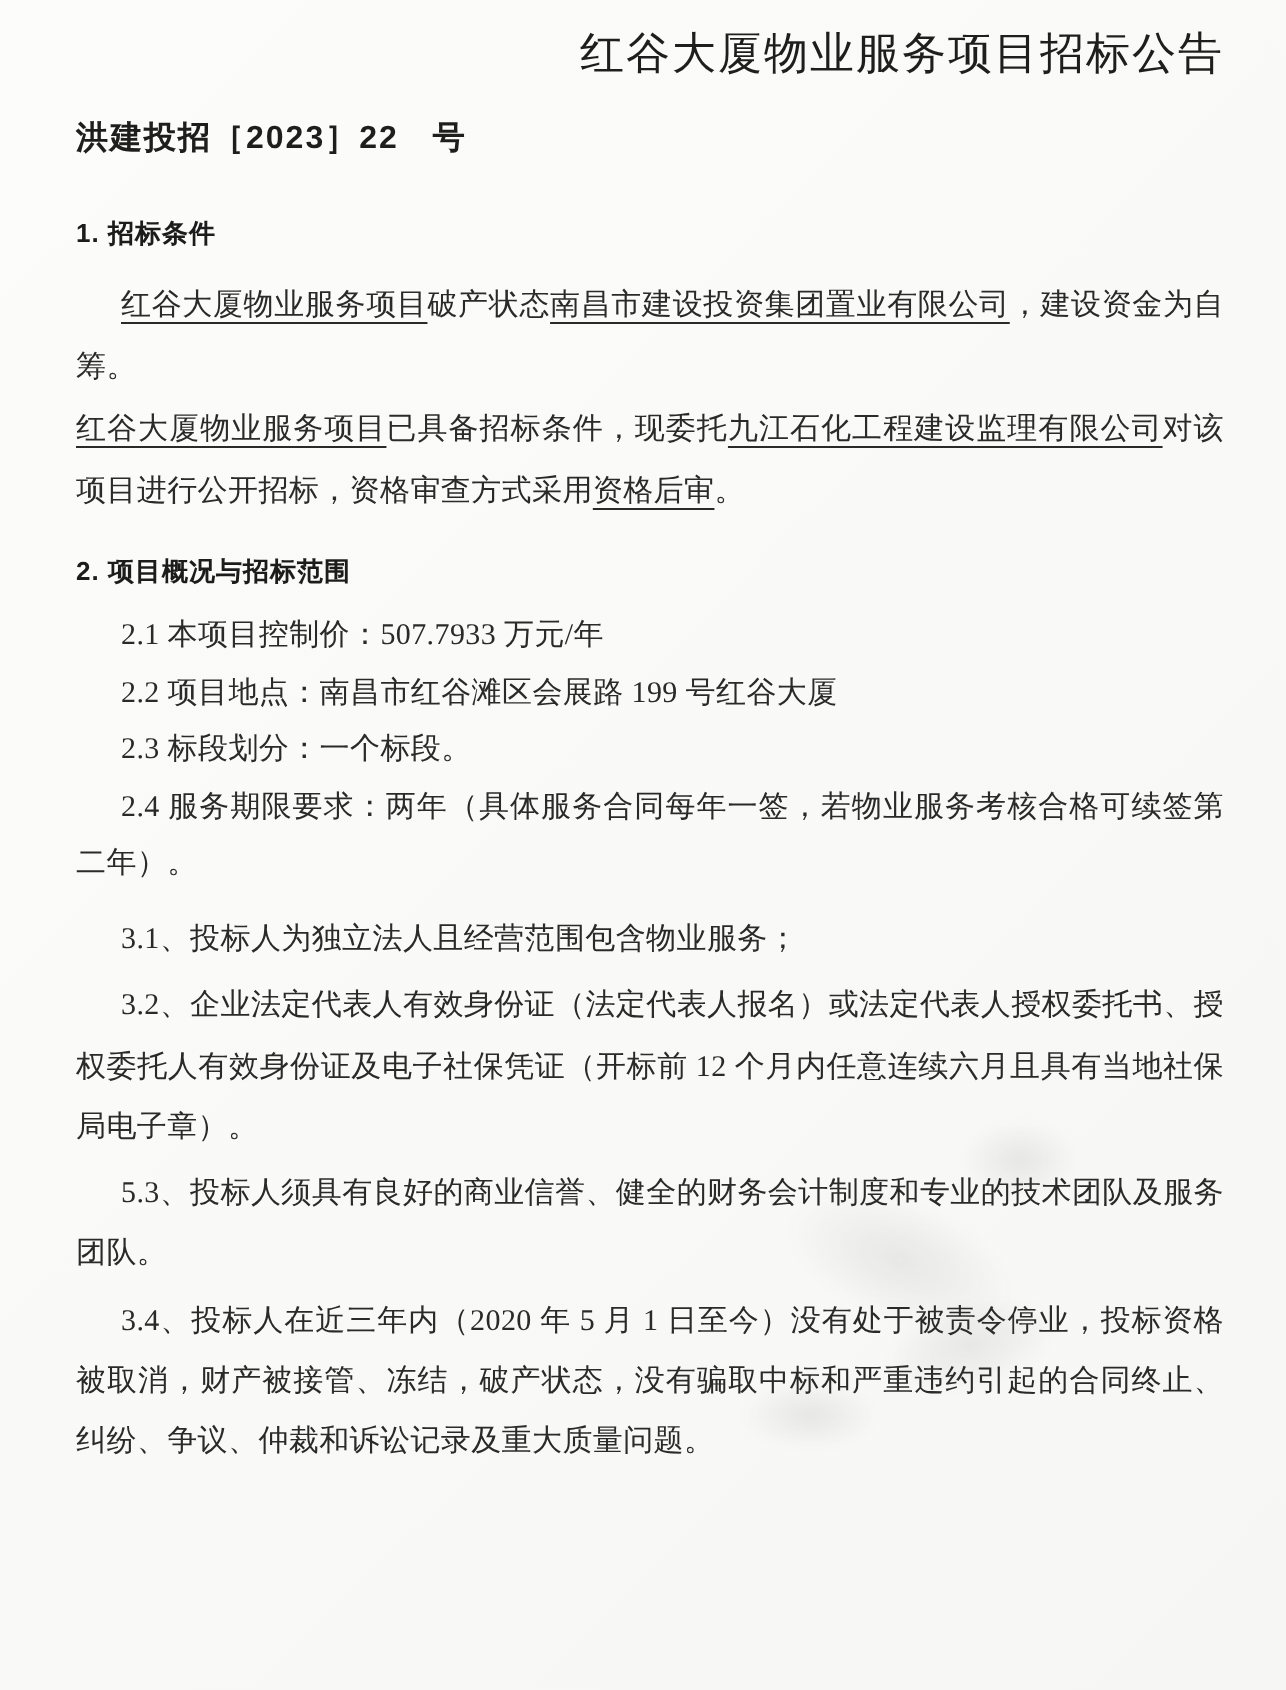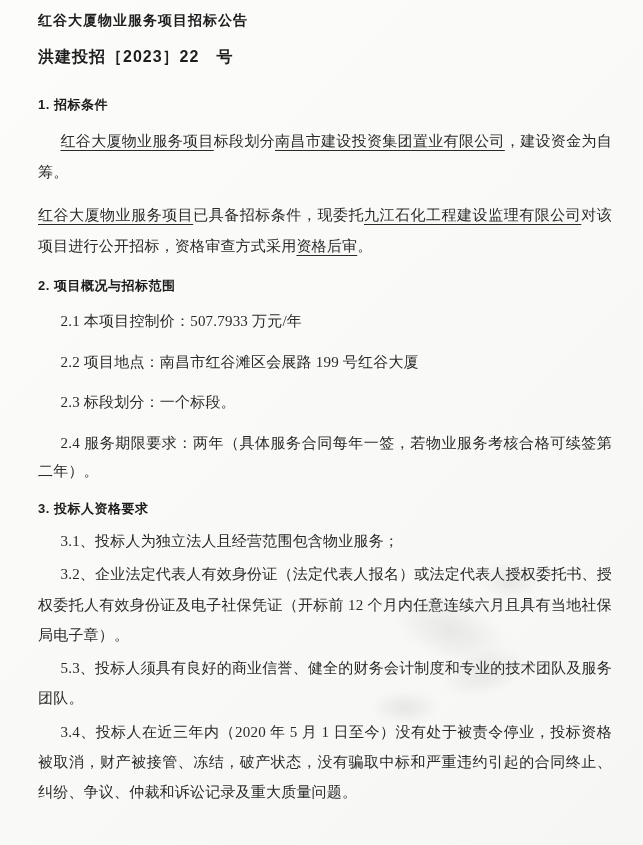--- a/index.html
+++ b/index.html
@@ -9,24 +9,24 @@
     width: 643px;
     height: 845px;
     margin: 0 auto;
     background: linear-gradient(135deg, #fcfcfb 0%, #f9f9f7 55%, #f6f6f4 100%);
     color: #262626;
     font-family: "Liberation Serif", "DejaVu Serif", serif;
     overflow: hidden;
     padding: 8px 31px 0 38px;
   }
   .doc-title {
-    text-align: left;
+    text-align: right;
     font-family: "Liberation Sans", "DejaVu Sans", sans-serif;
-    font-weight: bold;
-    font-size: 14px;
+    font-weight: normal;
+    font-size: 22px;
     letter-spacing: 1px;
     color: #1e1e1e;
     margin-top: 4px;
   }
   .doc-number {
     text-align: left;
     font-family: Liberation Sans, sans-serif;
     font-weight: bold;
     font-size: 16px;
     letter-spacing: 1px;
@@ -42,21 +42,20 @@
   }
   .h1 { margin-top: 28px; }
   .h2 { margin-top: 15px; }
   .h3 { margin-top: 14px; }
   .body-p {
     font-size: 15px;
     line-height: 31px;
     text-align: justify;
     color: #2a2a2a;
     letter-spacing: 0.2px;
-    margin-top: 12px;
   }
   .indent { text-indent: 1.5em; }
   .first-gap { margin-top: 12px; }
   .u { text-decoration: underline; text-underline-offset: 3.5px; }
   .sec2-items .body-p { line-height: 28.6px; }
   .sec2-items .multi { line-height: 29.8px; }
   .sec3-items .body-p { line-height: 30.3px; margin-top: 3px; }
   .sec2-items { margin-top: 9px; }
   .sec3-items { margin-top: 8px; }
   
@@ -80,36 +79,35 @@
   <div class="smudge sm1"></div>
   <div class="smudge sm2"></div>
   <div class="smudge sm3"></div>
   <div class="smudge sm4"></div>
 
   <div class="doc-title">红谷大厦物业服务项目招标公告</div>
   <div class="doc-number">洪建投招［2023］22　号</div>
 
   <div>
     <div class="sec-heading h1">1. 招标条件</div>
-    <p class="body-p indent first-gap"><span class="u">红谷大厦物业服务项目</span><span>标段划分</span><span class="u">南昌市建设投资集团置业有限公司</span><span>，建设资金为自筹。</span></p>
+    <p class="body-p indent first-gap"><span class="u">红谷大厦物业服务项目</span><span>破产状态</span><span class="u">南昌市建设投资集团置业有限公司</span><span>，建设资金为自筹。</span></p>
     <p class="body-p"><span class="u">红谷大厦物业服务项目</span><span>已具备招标条件，现委托</span><span class="u">九江石化工程建设监理有限公司</span><span>对该项目进行公开招标，资格审查方式采用</span><span class="u">资格后审</span><span>。</span></p>
   </div>
 
   <div>
     <div class="sec-heading h2">2. 项目概况与招标范围</div>
     <div class="sec2-items">
       <p class="body-p indent">2.1 本项目控制价：507.7933 万元/年</p>
       <p class="body-p indent">2.2 项目地点：南昌市红谷滩区会展路 199 号红谷大厦</p>
       <p class="body-p indent">2.3 标段划分：一个标段。</p>
       <p class="body-p indent">2.4 服务期限要求：两年（具体服务合同每年一签，若物业服务考核合格可续签第二年）。</p>
     </div>
   </div>
 
   <div>
-    <div class="sec-heading h3">3. 投标人资格要求</div>
     <div class="sec3-items">
       <p class="body-p indent">3.1、投标人为独立法人且经营范围包含物业服务；</p>
       <p class="body-p indent">3.2、企业法定代表人有效身份证（法定代表人报名）或法定代表人授权委托书、授权委托人有效身份证及电子社保凭证（开标前 12 个月内任意连续六月且具有当地社保局电子章）。</p>
       <p class="body-p indent">5.3、投标人须具有良好的商业信誉、健全的财务会计制度和专业的技术团队及服务团队。</p>
       <p class="body-p indent">3.4、投标人在近三年内（2020 年 5 月 1 日至今）没有处于被责令停业，投标资格被取消，财产被接管、冻结，破产状态，没有骗取中标和严重违约引起的合同终止、纠纷、争议、仲裁和诉讼记录及重大质量问题。</p>
 
     </div>
   </div>
 
 </div>

